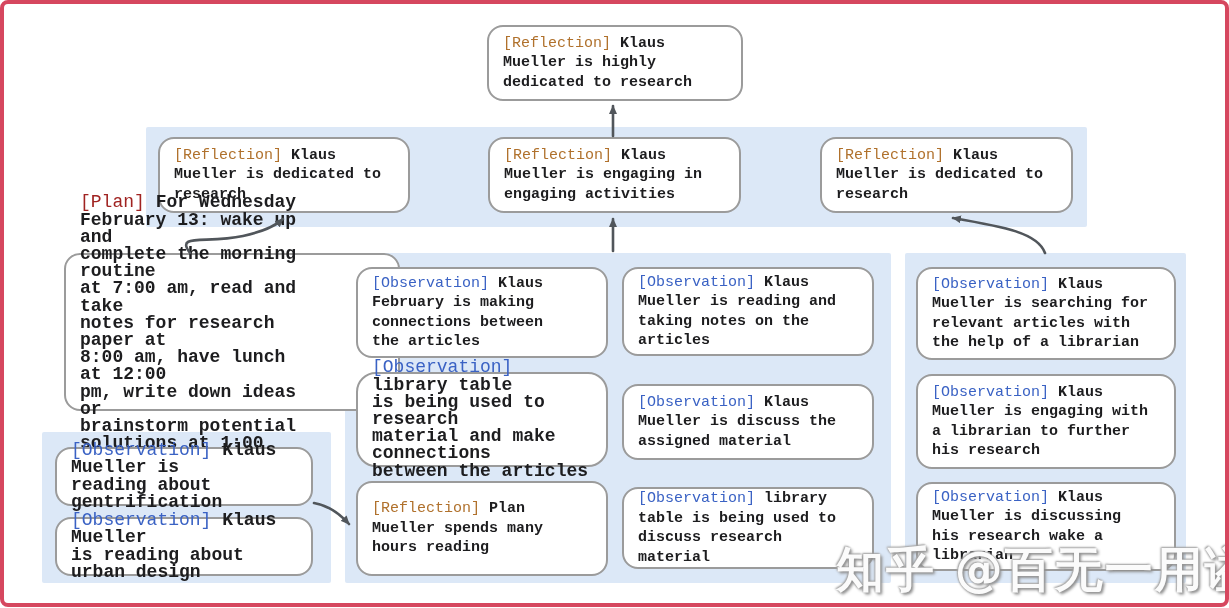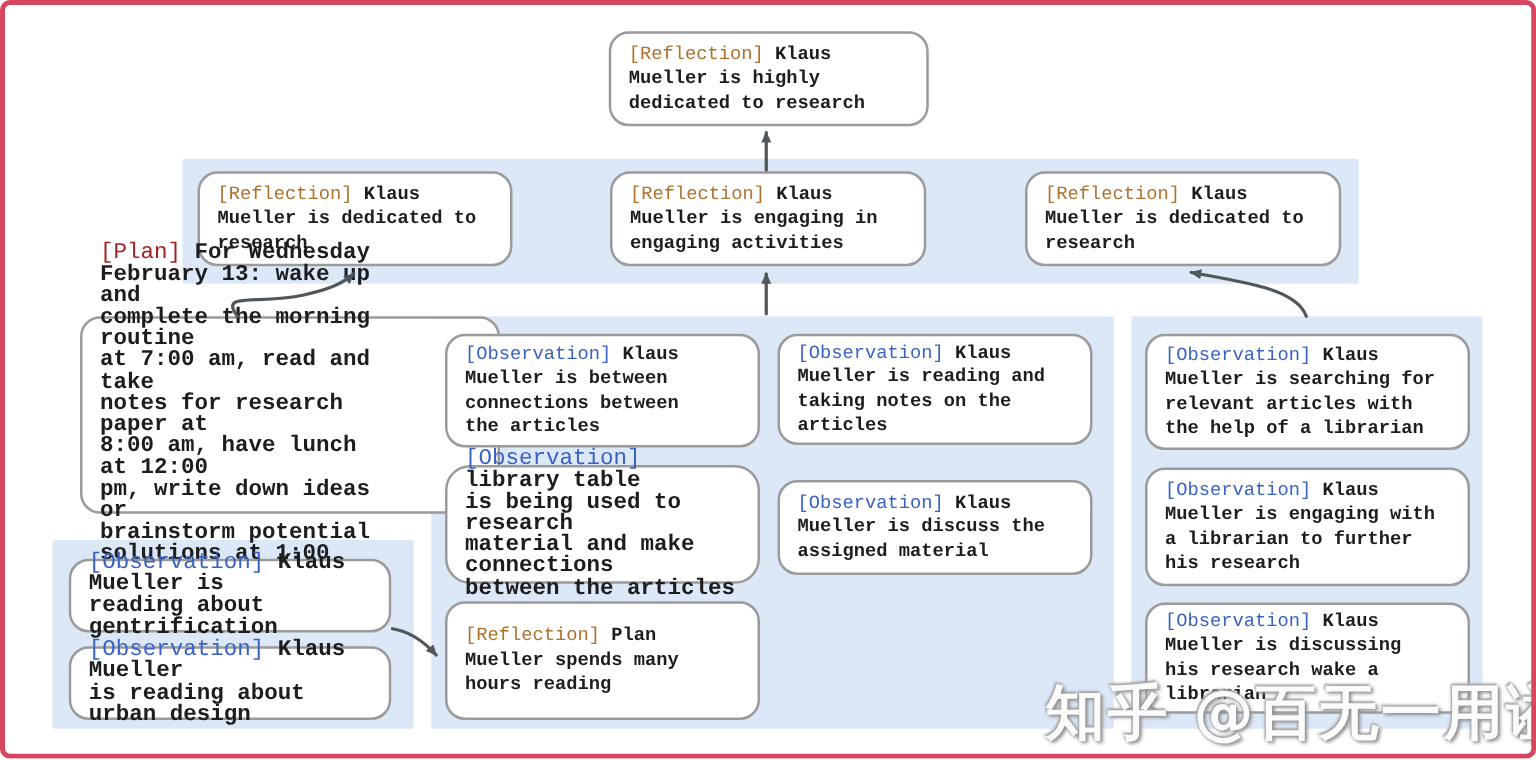--- a/index.html
+++ b/index.html
@@ -85,21 +85,21 @@
     <div class="txt"><span class="tag observation">[Observation]</span> <span class="body">Klaus Mueller
 is reading about urban design</span></div>
   </div>
   <div class="node small" style="left:55px;top:447px;width:258px;height:59px;">
     <div class="txt"><span class="tag observation">[Observation]</span> <span class="body">Klaus Mueller is
 reading about gentrification</span></div>
   </div>
 
   <div class="node big" style="left:356px;top:267px;width:252px;height:91px;">
     <div class="txt"><span class="tag observation">[Observation]</span> <span class="body">Klaus
-Mueller is between
+February is making
 connections between
 the articles</span></div>
   </div>
   <div class="node small" style="left:356px;top:372px;width:252px;height:95px;border-radius:20px;">
     <div class="txt"><span class="tag observation">[Observation]</span> <span class="body">library table
 is being used to research
 material and make connections
 between the articles</span></div>
   </div>
   <div class="node big" style="left:356px;top:481px;width:252px;height:95px;">
@@ -111,20 +111,25 @@
   <div class="node big" style="left:622px;top:267px;width:252px;height:89px;">
     <div class="txt"><span class="tag observation">[Observation]</span> <span class="body">Klaus
 Mueller is reading and
 taking notes on the
 articles</span></div>
   </div>
   <div class="node big" style="left:622px;top:384px;width:252px;height:76px;">
     <div class="txt"><span class="tag observation">[Observation]</span> <span class="body">Klaus
 Mueller is discuss the
 assigned material</span></div>
+  </div>
+  <div class="node big" style="left:622px;top:487px;width:252px;height:82px;">
+    <div class="txt"><span class="tag observation">[Observation]</span> <span class="body">library
+table is being used to
+discuss research material</span></div>
   </div>
 
   <div class="node big" style="left:916px;top:267px;width:260px;height:93px;">
     <div class="txt"><span class="tag observation">[Observation]</span> <span class="body">Klaus
 Mueller is searching for
 relevant articles with
 the help of a librarian</span></div>
   </div>
   <div class="node big" style="left:916px;top:374px;width:260px;height:95px;">
     <div class="txt"><span class="tag observation">[Observation]</span> <span class="body">Klaus

